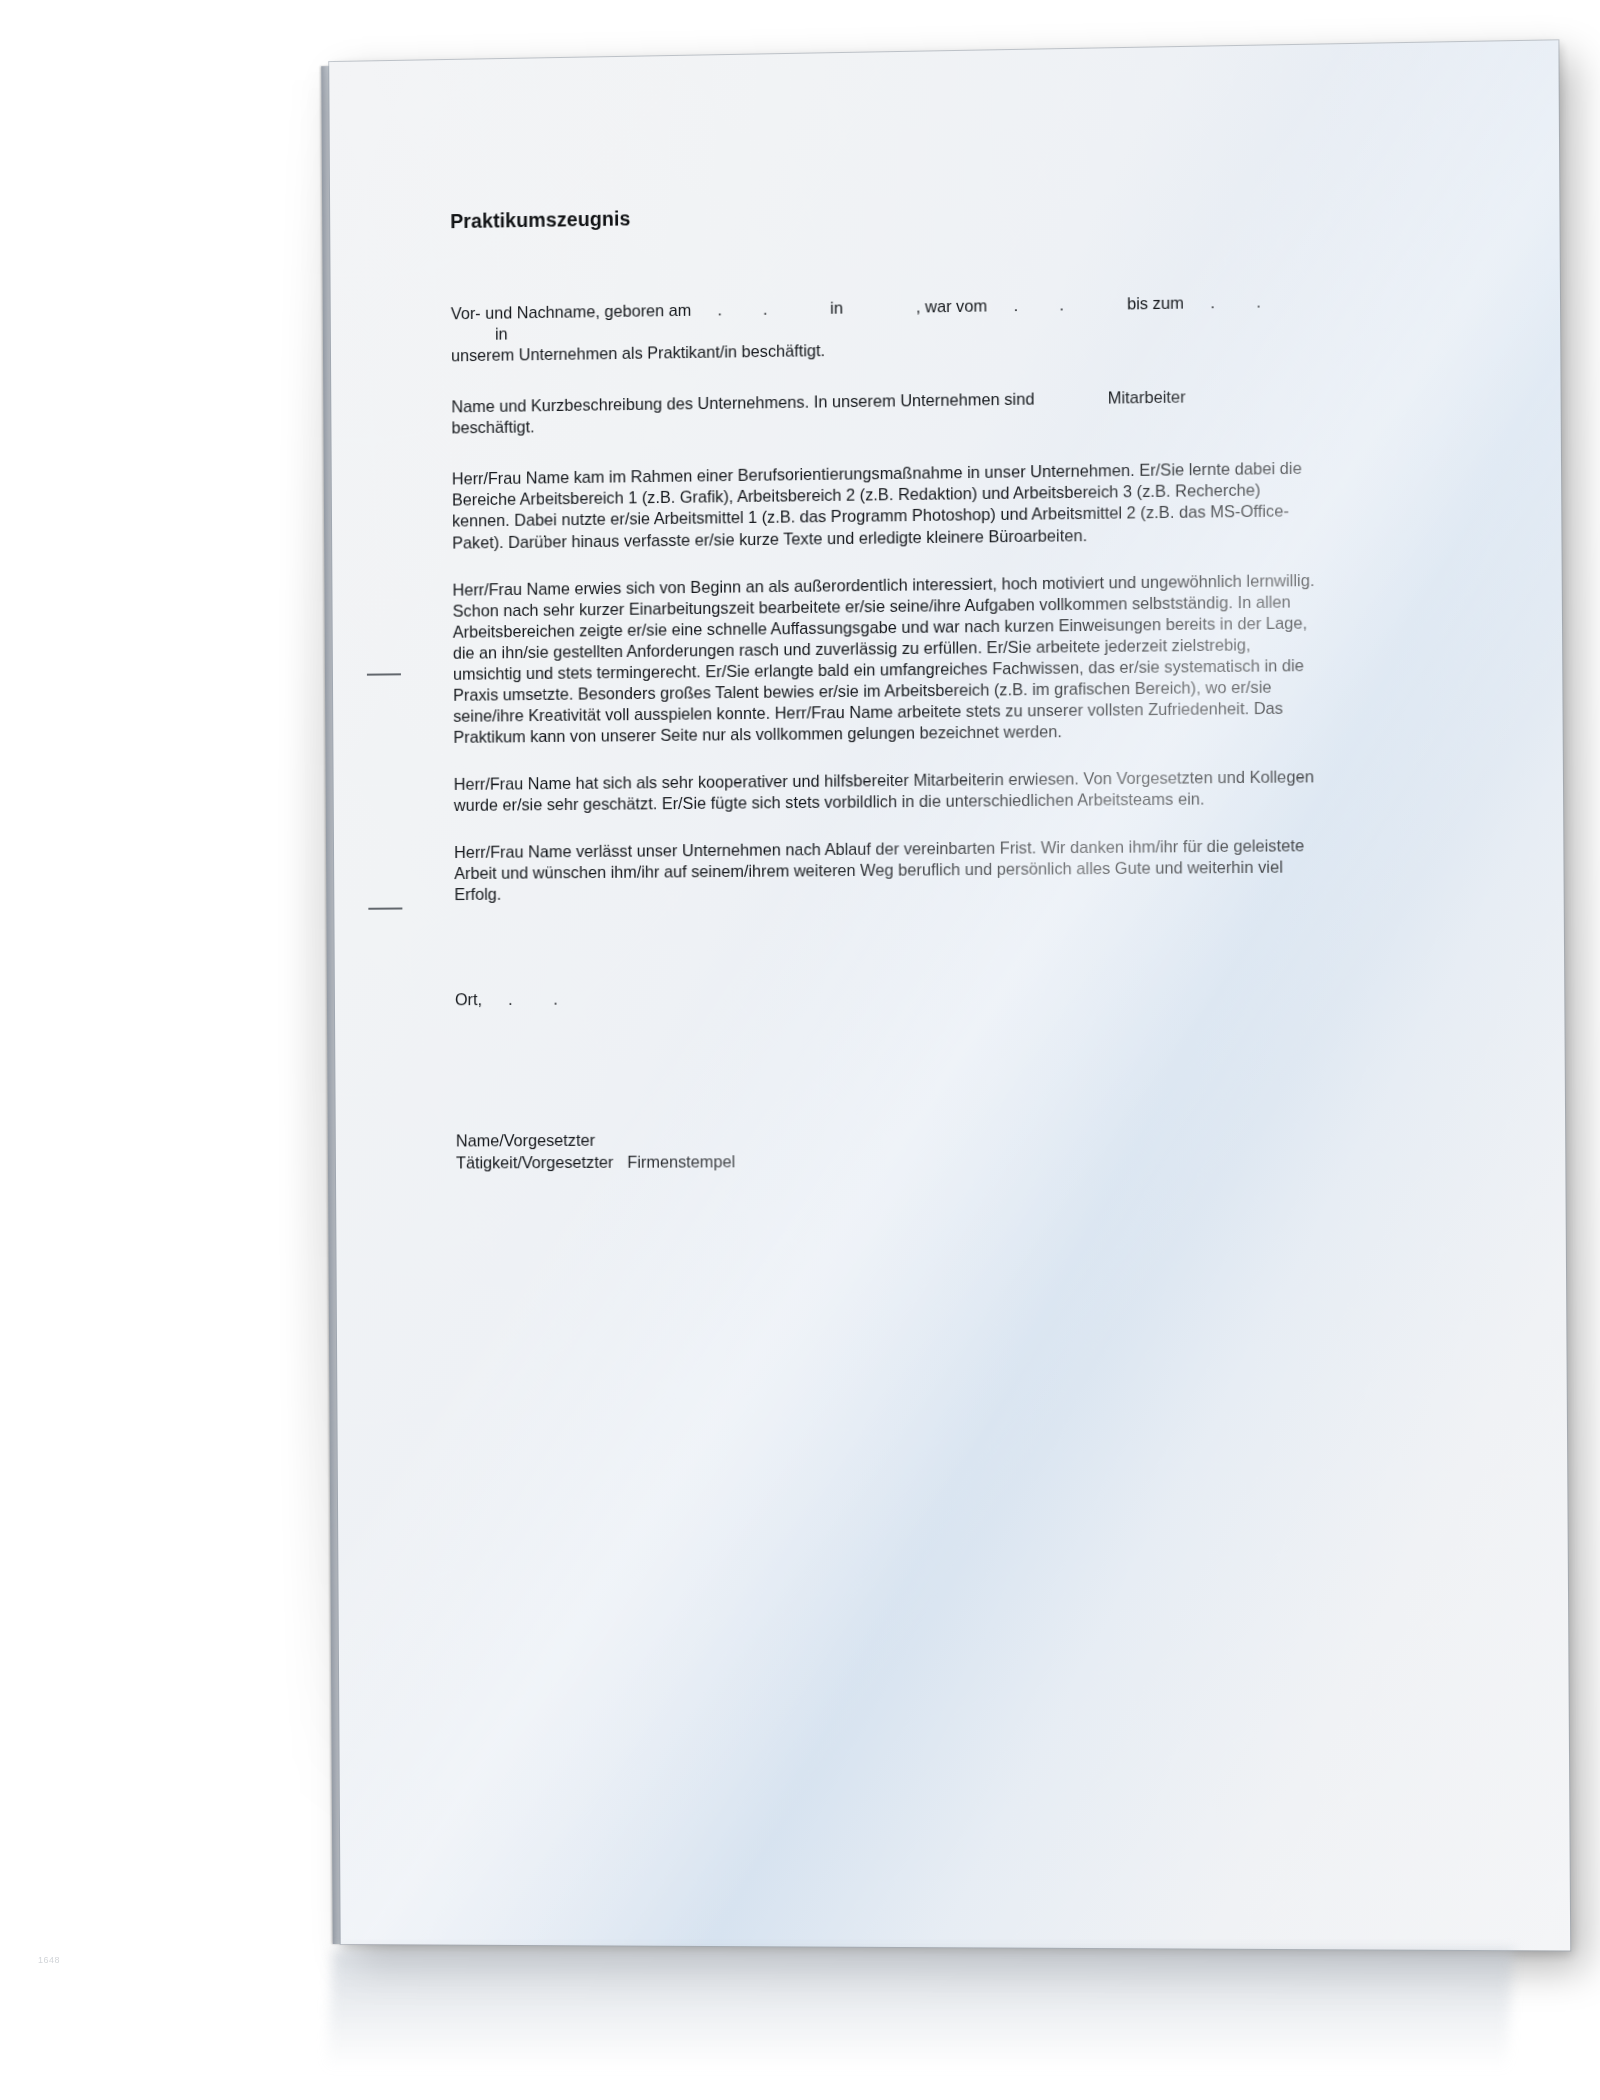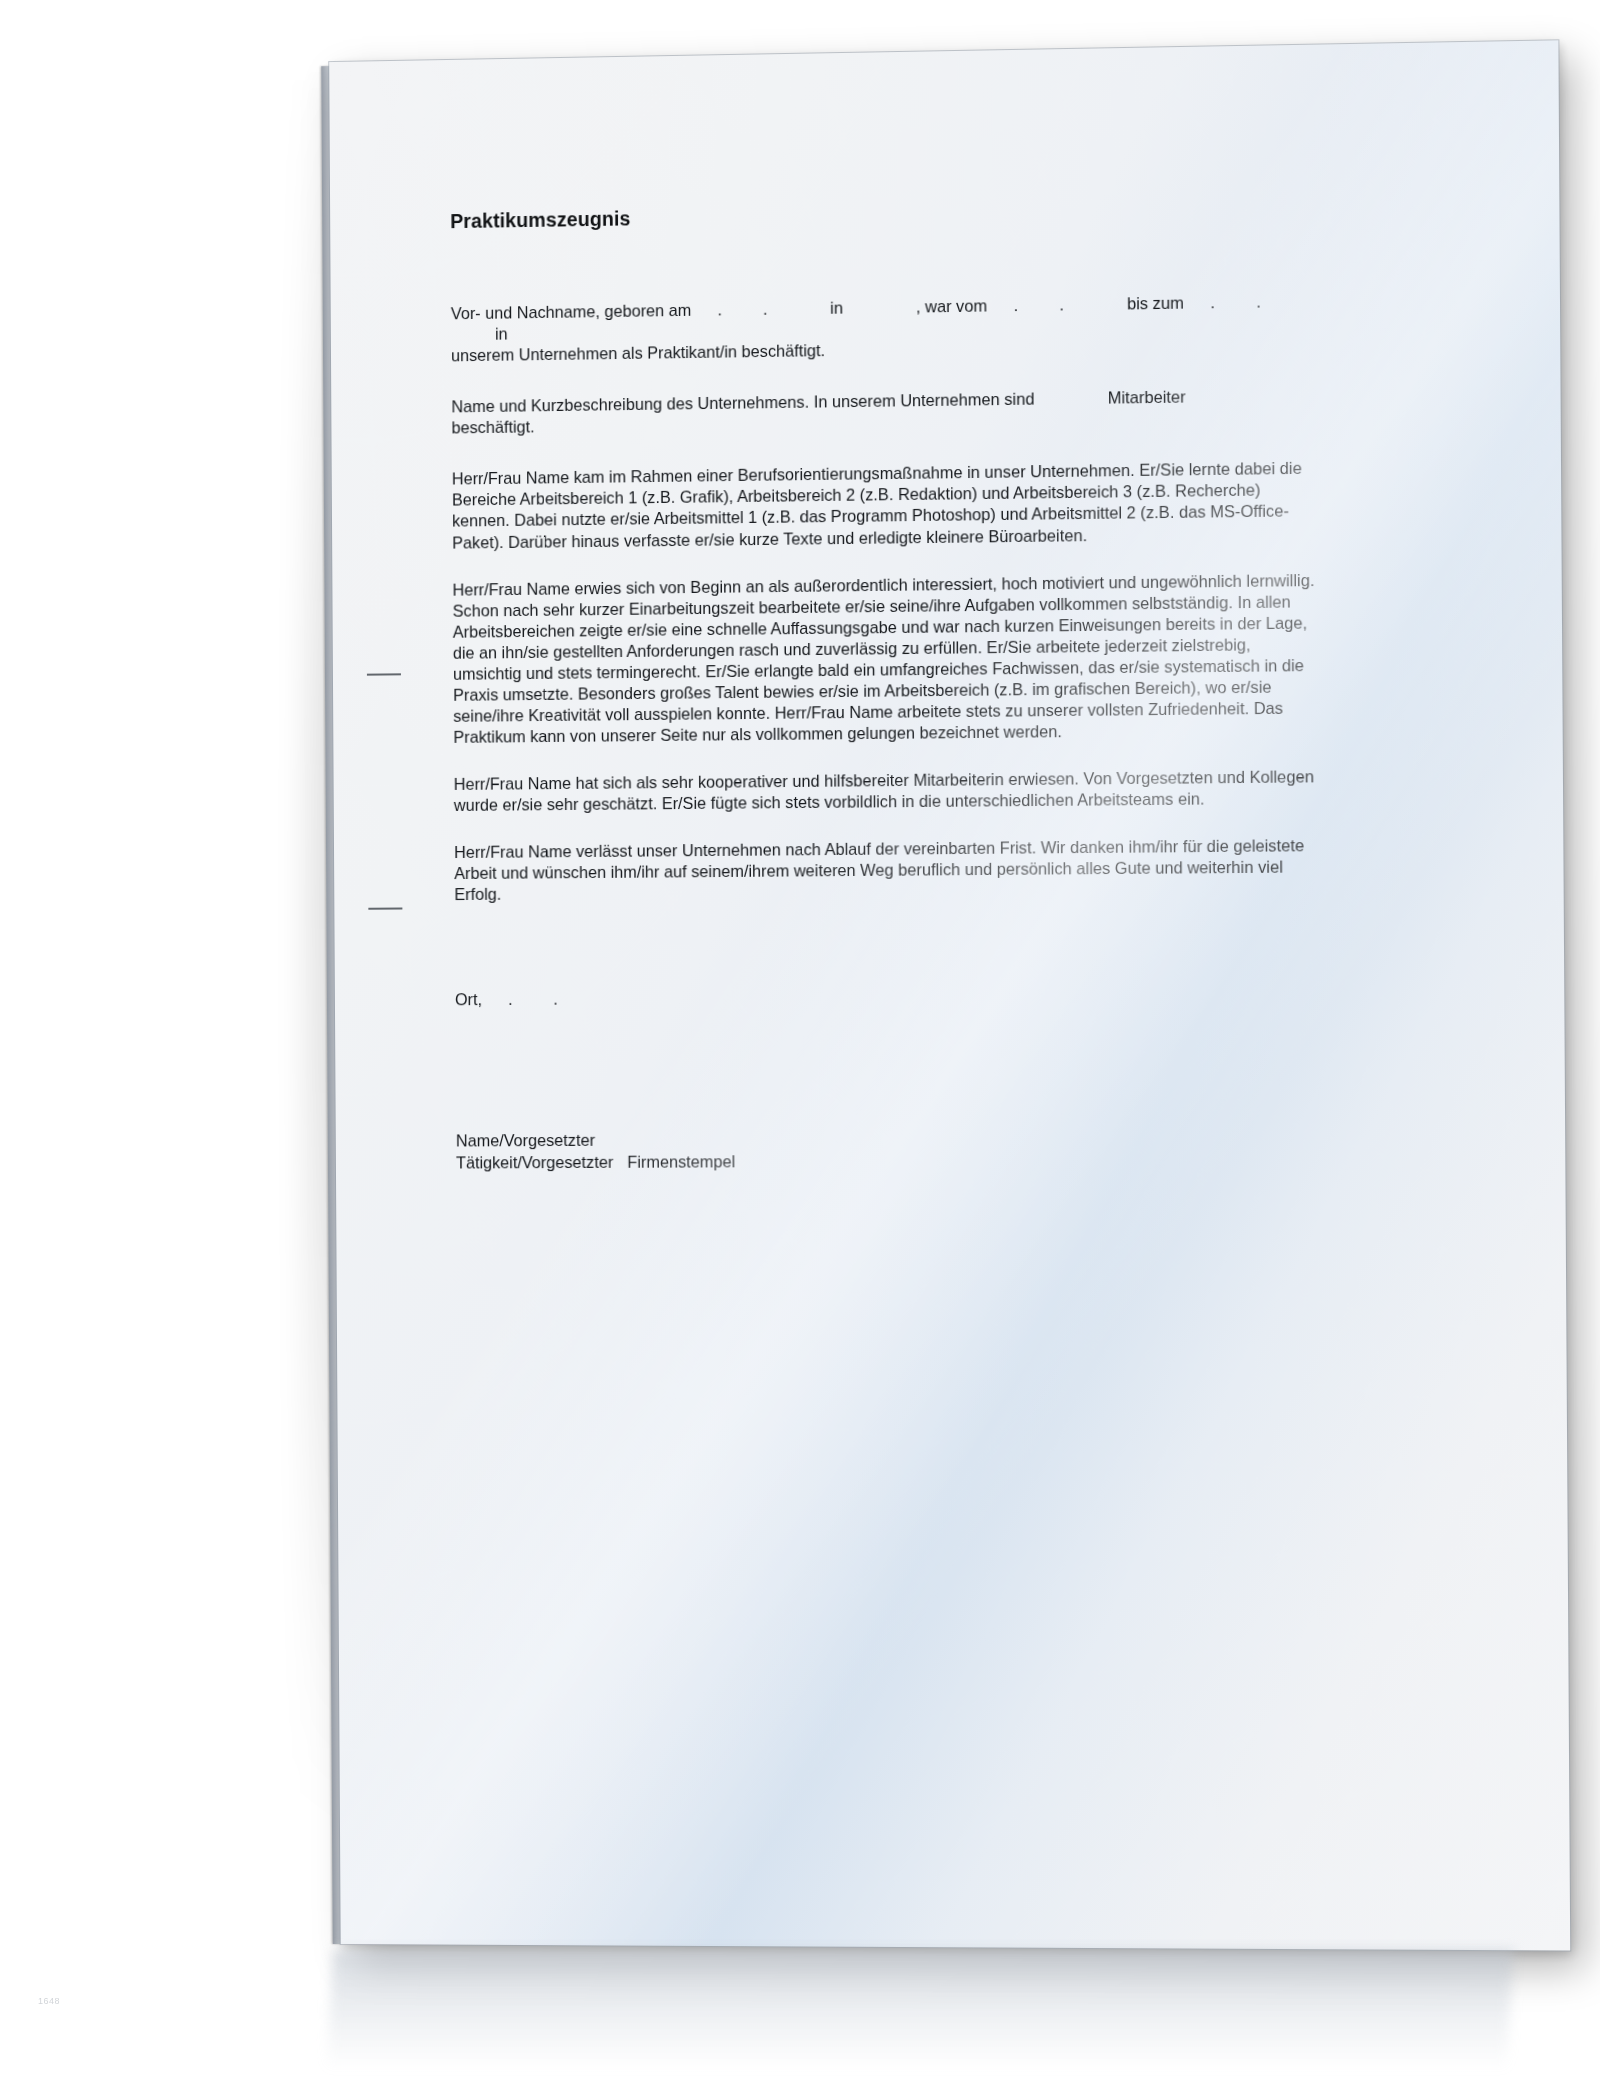--- a/index.html
+++ b/index.html
@@ -161,21 +161,21 @@
     background: #3a3f46;
     opacity: 0.78;
   }
   #fold-1 { top: 612px; }
   #fold-2 { top: 846px; }
 
   
   #corner-mark {
     position: absolute;
     left: 38px;
-    top: 1996px;
+    top: 1955px;
     font-size: 9px;
     color: #d2d5d9;
     font-family: "Liberation Sans", sans-serif;
     letter-spacing: 0.5px;
   }
 </style>
 </head>
 <body>
 
 <div id="canvas">

